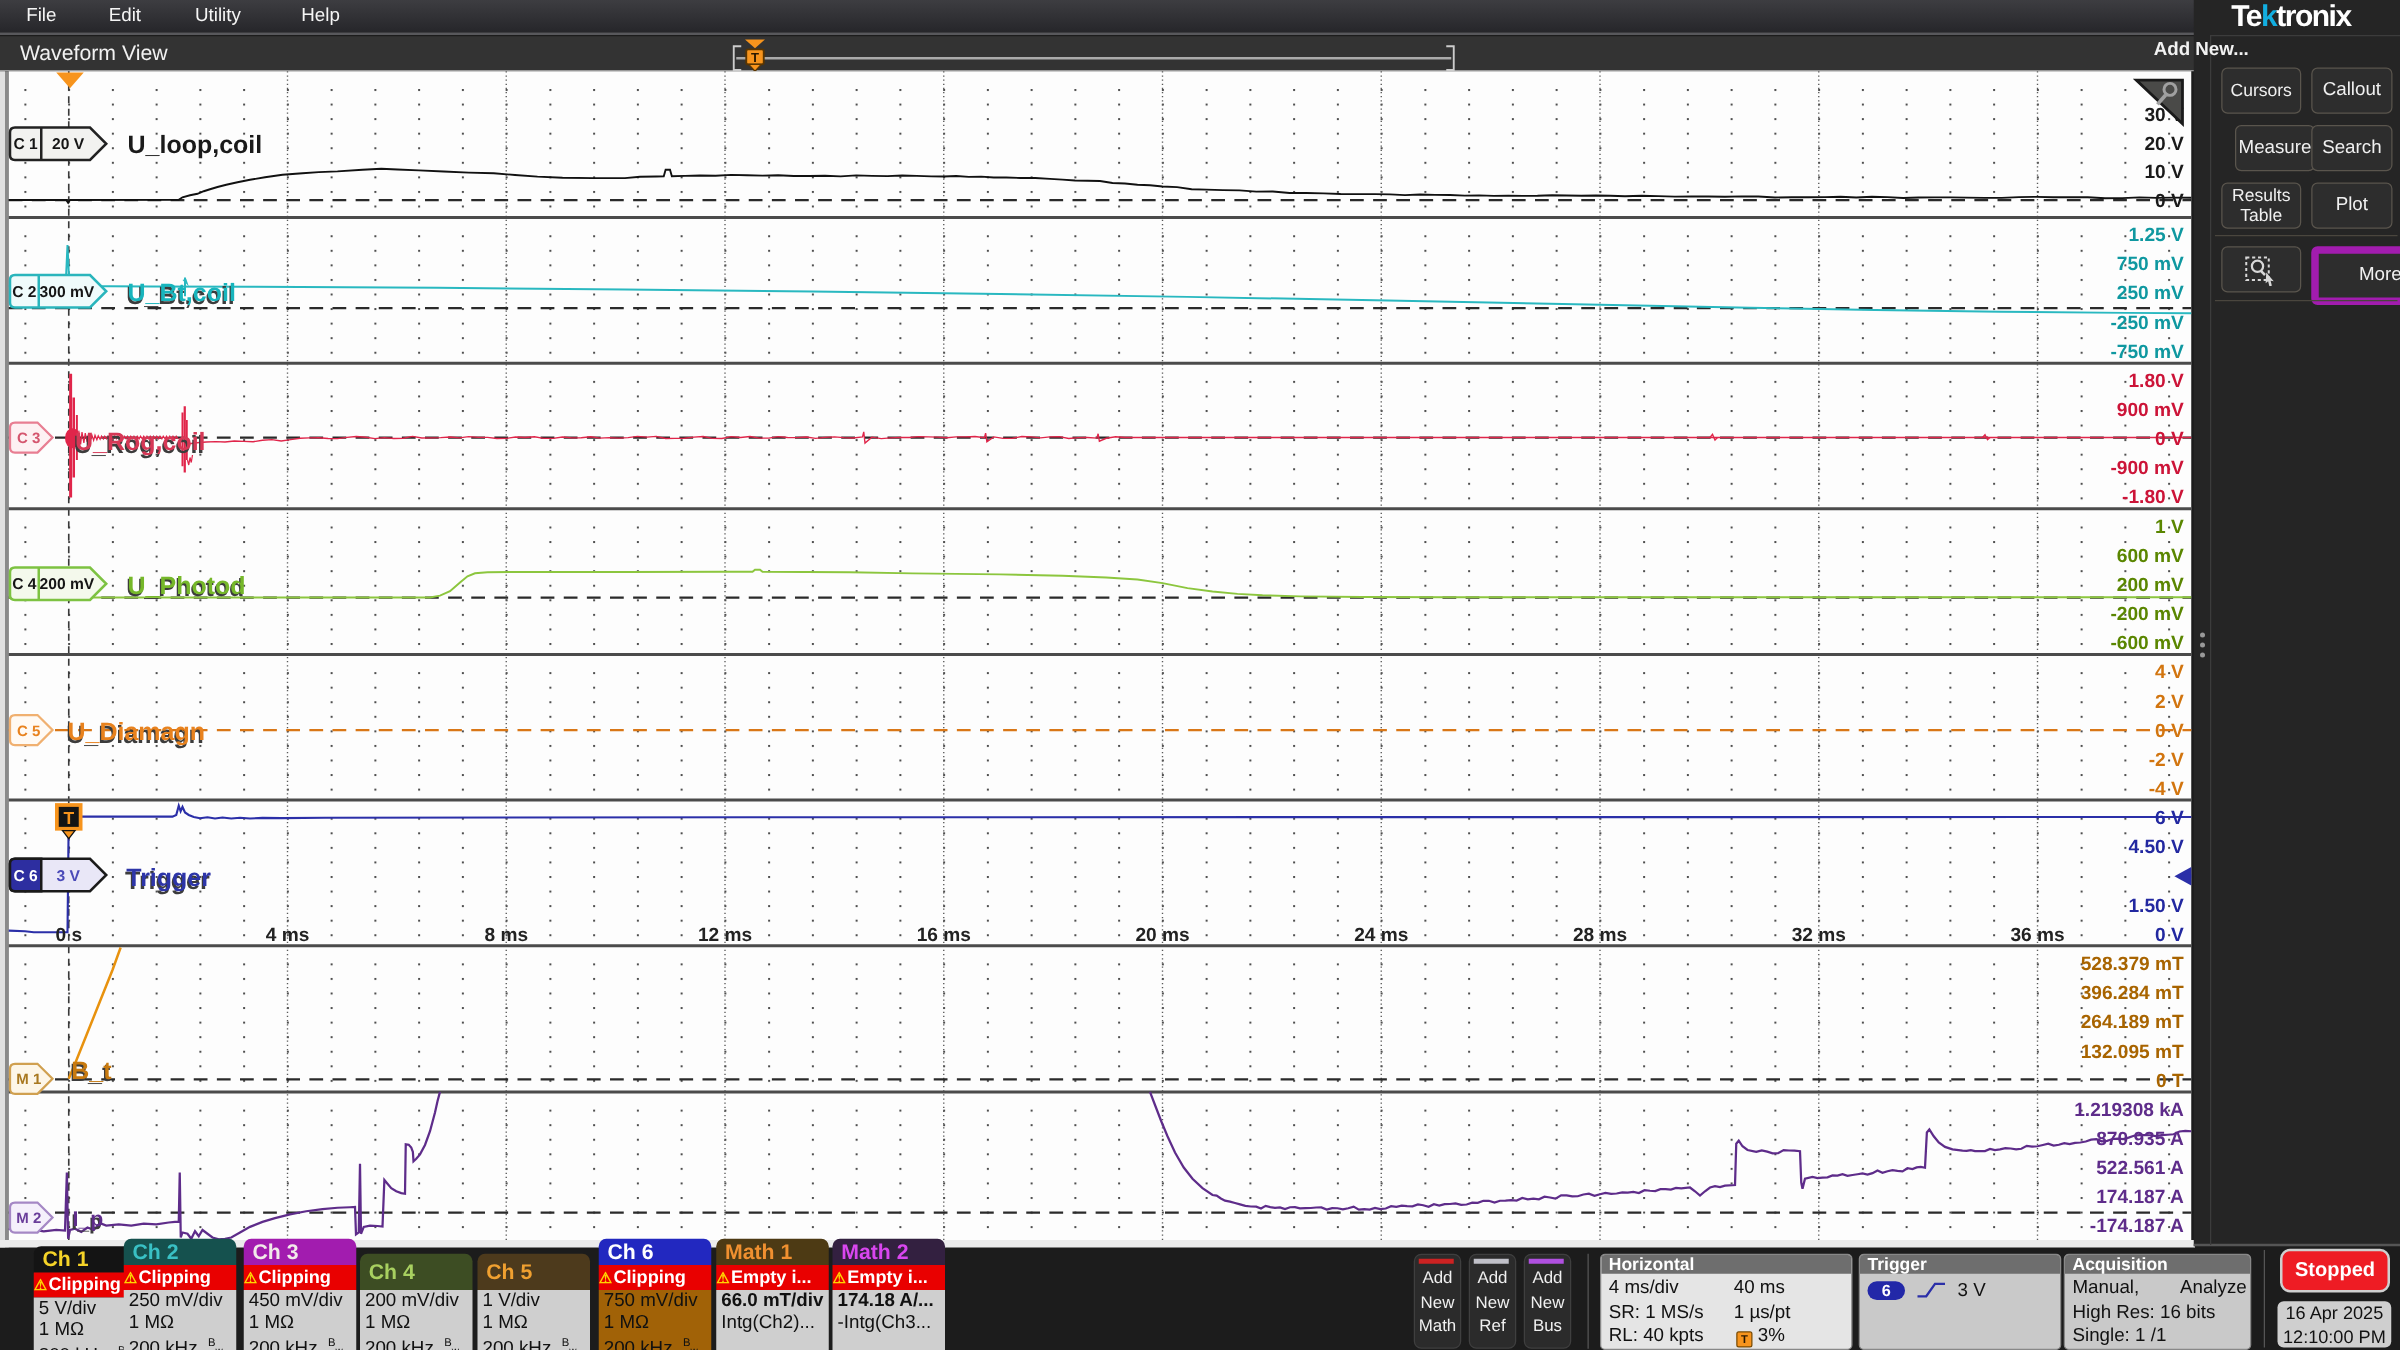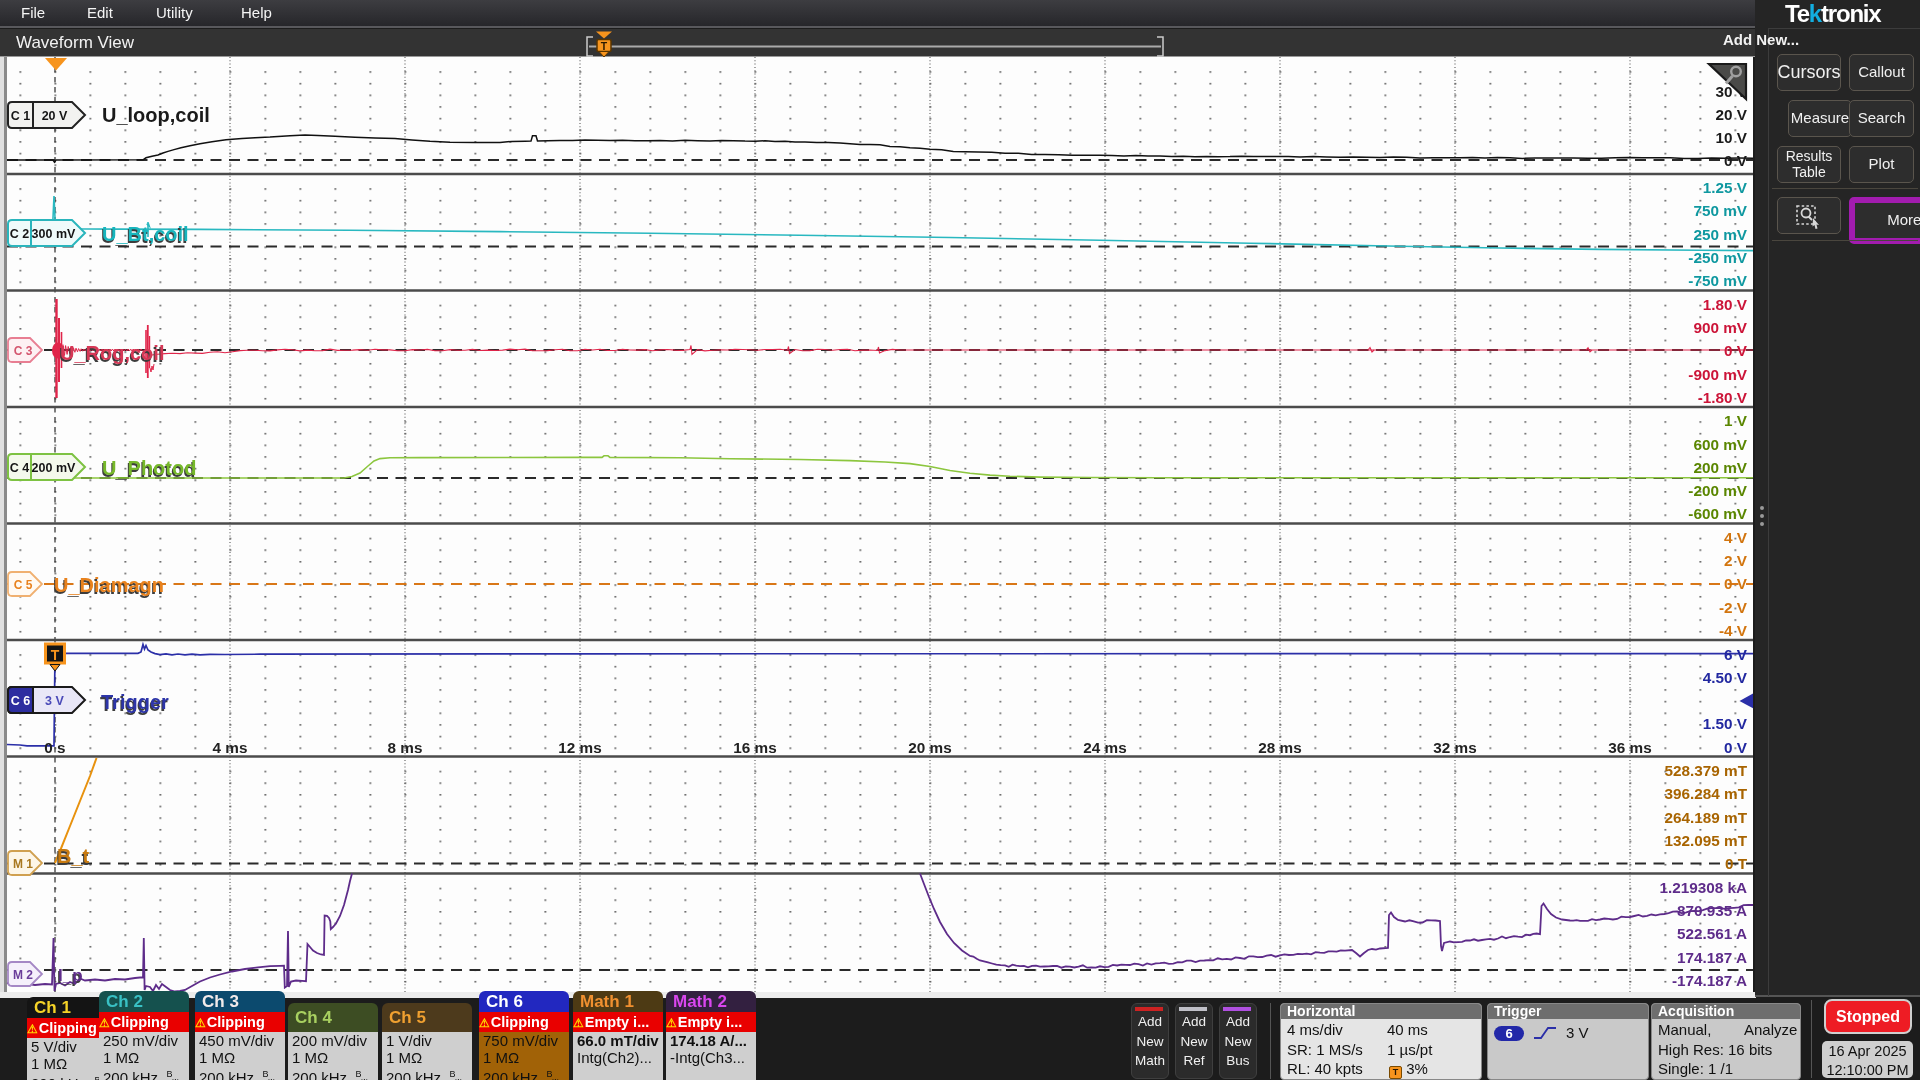--- a/index.html
+++ b/index.html
@@ -212,21 +212,21 @@
 <text x="57" y="983" fill="#3c3c3c" font-size="17" font-weight="bold">I_p</text>
 <text x="58" y="981" fill="#5e2c8a" font-size="17" font-weight="bold">I_p</text>
 <path d="M1709,64 L1746,64 L1746,99 Z" fill="#4a4a48" stroke="#1a1a1a" stroke-width="2.2"></path>
 <circle cx="1736" cy="71.5" r="4.8" fill="none" stroke="#a0a0a0" stroke-width="2.4"></circle>
 <line x1="1732.5" y1="76" x2="1726" y2="83.5" stroke="#a0a0a0" stroke-width="3"></line>
   </svg>
   <div style="position:absolute;left:1755px;top:0;width:165px;height:995px;background:#252525;border-bottom:2px solid #555;"></div>
     <div style="position:absolute;left:1785px;top:0px;width:136px;height:26px;color:#fff;font-size:24px;font-weight:bold;letter-spacing:-1.2px;">Te<span style="color:#12aee0;">k</span>tronix</div>
     <div style="position:absolute;left:1768px;top:28px;width:152px;height:967px;border-left:1px solid #3c3c3c;border-top:1px solid #3c3c3c;"></div>
     <div style="position:absolute;left:1686px;top:31px;width:150px;text-align:center;color:#f2f2f2;font-size:15px;font-weight:bold;">Add New...</div>
-    <div style="position:absolute;left:1777px;top:54px;width:62px;height:35px;background:#2d2d2d;border:1px solid #5a554d;border-radius:5px;color:#f0f0f0;font-size:18px;display:flex;align-items:center;justify-content:center;text-align:center;line-height:1.1;">Cursors</div>
+    <div style="position:absolute;left:1777px;top:54px;width:62px;height:35px;background:#2d2d2d;border:1px solid #5a554d;border-radius:5px;color:#f0f0f0;font-size:14px;display:flex;align-items:center;justify-content:center;text-align:center;line-height:1.1;">Cursors</div>
     <div style="position:absolute;left:1849px;top:54px;width:63px;height:35px;background:#2d2d2d;border:1px solid #5a554d;border-radius:5px;color:#f0f0f0;font-size:15px;display:flex;align-items:center;justify-content:center;text-align:center;line-height:1.1;">Callout</div>
     <div style="position:absolute;left:1777px;top:100px;width:62px;height:35px;background:#2d2d2d;border:1px solid #5a554d;border-radius:5px;color:#f0f0f0;font-size:15px;display:flex;align-items:center;justify-content:center;text-align:center;line-height:1.1;margin-left:11px;">Measure</div>
     <div style="position:absolute;left:1849px;top:100px;width:63px;height:35px;background:#2d2d2d;border:1px solid #5a554d;border-radius:5px;color:#f0f0f0;font-size:15px;display:flex;align-items:center;justify-content:center;text-align:center;line-height:1.1;">Search</div>
     <div style="position:absolute;left:1777px;top:146px;width:62px;height:35px;background:#2d2d2d;border:1px solid #5a554d;border-radius:5px;color:#f0f0f0;font-size:14px;display:flex;align-items:center;justify-content:center;text-align:center;line-height:1.1;">Results<br>Table</div>
     <div style="position:absolute;left:1849px;top:146px;width:63px;height:35px;background:#2d2d2d;border:1px solid #5a554d;border-radius:5px;color:#f0f0f0;font-size:15px;display:flex;align-items:center;justify-content:center;text-align:center;line-height:1.1;">Plot</div>
     <div style="position:absolute;left:1772px;top:188px;width:146px;height:1px;background:#4a463e;"></div>
     <div style="position:absolute;left:1777px;top:197px;width:62px;height:35px;background:#2d2d2d;border:1px solid #5a554d;border-radius:5px;display:flex;align-items:center;justify-content:center;">
       <svg width="30" height="26" viewBox="0 0 30 26">
         <rect x="3" y="3" width="18" height="18" fill="none" stroke="#d8d8d8" stroke-width="1.6" stroke-dasharray="2.5 2.2"></rect>
         <circle cx="12" cy="10" r="4.5" fill="none" stroke="#d8d8d8" stroke-width="1.8"></circle>
@@ -251,21 +251,21 @@
     <div style="position:absolute;left:99px;top:991px;width:90px;height:89px;">
       <div style="position:absolute;left:0;top:0;width:90px;height:21px;background:#15514e;border-radius:6px 6px 0 0;color:#39c0c4;font-size:17px;font-weight:bold;line-height:22px;padding-left:7px;box-sizing:border-box;">Ch 2</div>
       <div style="position:absolute;left:0;top:21px;width:90px;height:20px;background:#e90000;color:#fff;font-size:14.5px;font-weight:bold;line-height:20px;white-space:nowrap;overflow:hidden;"><span style="color:#ffd400;font-size:12px;">⚠</span><span style="margin-left:1px;">Clipping</span></div>
       <div style="position:absolute;left:0;top:41px;width:90px;height:48px;background:#cfcfcf;color:#111;font-size:15px;padding:0 0 0 4px;box-sizing:border-box;line-height:17.2px;white-space:nowrap;overflow:hidden;">
         <div style="font-weight:normal;">250 mV/div</div>
         <div style="font-weight:normal;">1 MΩ</div>
         <div style="font-weight:normal;">200 kHz&nbsp;&nbsp;<span style="font-size:9px;vertical-align:super;">B</span><span style="font-size:8px;">w</span></div>
       </div>
     </div>
     <div style="position:absolute;left:195px;top:991px;width:90px;height:89px;">
-      <div style="position:absolute;left:0;top:0;width:90px;height:21px;background:#0c4a6e;border-radius:6px 6px 0 0;color:#f2eaea;font-size:17px;font-weight:bold;line-height:22px;padding-left:7px;box-sizing:border-box;">Ch 3</div>
+      <div style="position:absolute;left:0;top:0;width:90px;height:21px;background:#a21caf;border-radius:6px 6px 0 0;color:#f2eaea;font-size:17px;font-weight:bold;line-height:22px;padding-left:7px;box-sizing:border-box;">Ch 3</div>
       <div style="position:absolute;left:0;top:21px;width:90px;height:20px;background:#e90000;color:#fff;font-size:14.5px;font-weight:bold;line-height:20px;white-space:nowrap;overflow:hidden;"><span style="color:#ffd400;font-size:12px;">⚠</span><span style="margin-left:1px;">Clipping</span></div>
       <div style="position:absolute;left:0;top:41px;width:90px;height:48px;background:#cfcfcf;color:#111;font-size:15px;padding:0 0 0 4px;box-sizing:border-box;line-height:17.2px;white-space:nowrap;overflow:hidden;">
         <div style="font-weight:normal;">450 mV/div</div>
         <div style="font-weight:normal;">1 MΩ</div>
         <div style="font-weight:normal;">200 kHz&nbsp;&nbsp;<span style="font-size:9px;vertical-align:super;">B</span><span style="font-size:8px;">w</span></div>
       </div>
     </div>
     <div style="position:absolute;left:288px;top:1003px;width:90px;height:77px;">
       <div style="position:absolute;left:0;top:0;width:90px;height:29px;background:#3d4d23;border-radius:6px 6px 0 0;color:#a8d060;font-size:17px;font-weight:bold;line-height:30px;padding-left:7px;box-sizing:border-box;">Ch 4</div>
       <div style="position:absolute;left:0;top:29px;width:90px;height:48px;background:#cfcfcf;color:#111;font-size:15px;padding:0 0 0 4px;box-sizing:border-box;line-height:17.2px;white-space:nowrap;overflow:hidden;">

